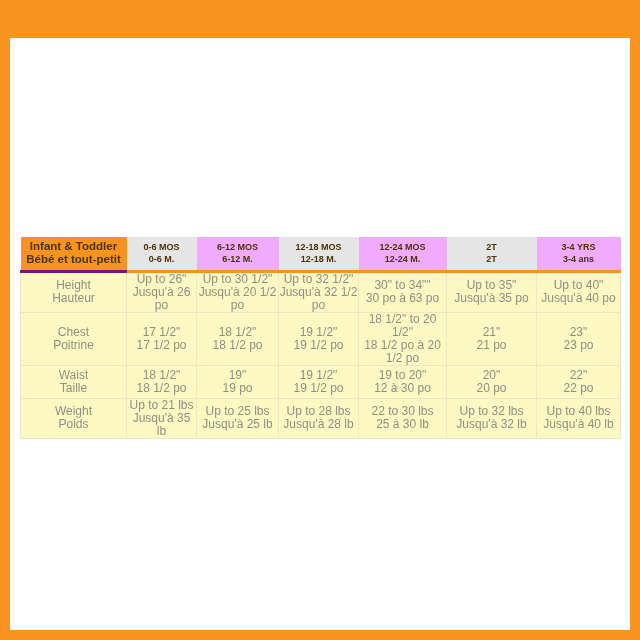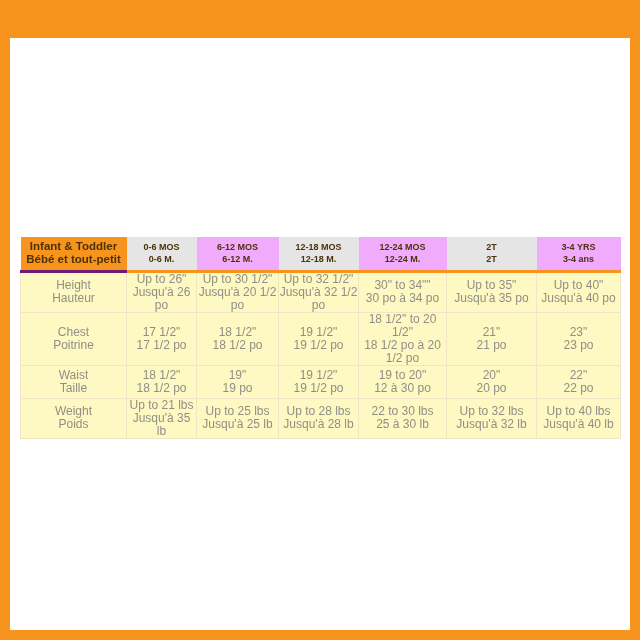--- a/index.html
+++ b/index.html
@@ -127,21 +127,21 @@
         <td class="cell">
           <span class="line">Up to 30 1/2"</span>
           <span class="line">Jusqu'à 20 1/2 po</span>
         </td>
         <td class="cell">
           <span class="line">Up to 32 1/2"</span>
           <span class="line">Jusqu'à 32 1/2 po</span>
         </td>
         <td class="cell">
           <span class="line">30" to 34""</span>
-          <span class="line">30 po à 34 po</span>
+          <span class="line">30 po à 63 po</span>
         </td>
         <td class="cell">
           <span class="line">Up to 35"</span>
           <span class="line">Jusqu'à 35 po</span>
         </td>
         <td class="cell">
           <span class="line">Up to 40"</span>
           <span class="line">Jusqu'à 40 po</span>
         </td>
       </tr>

